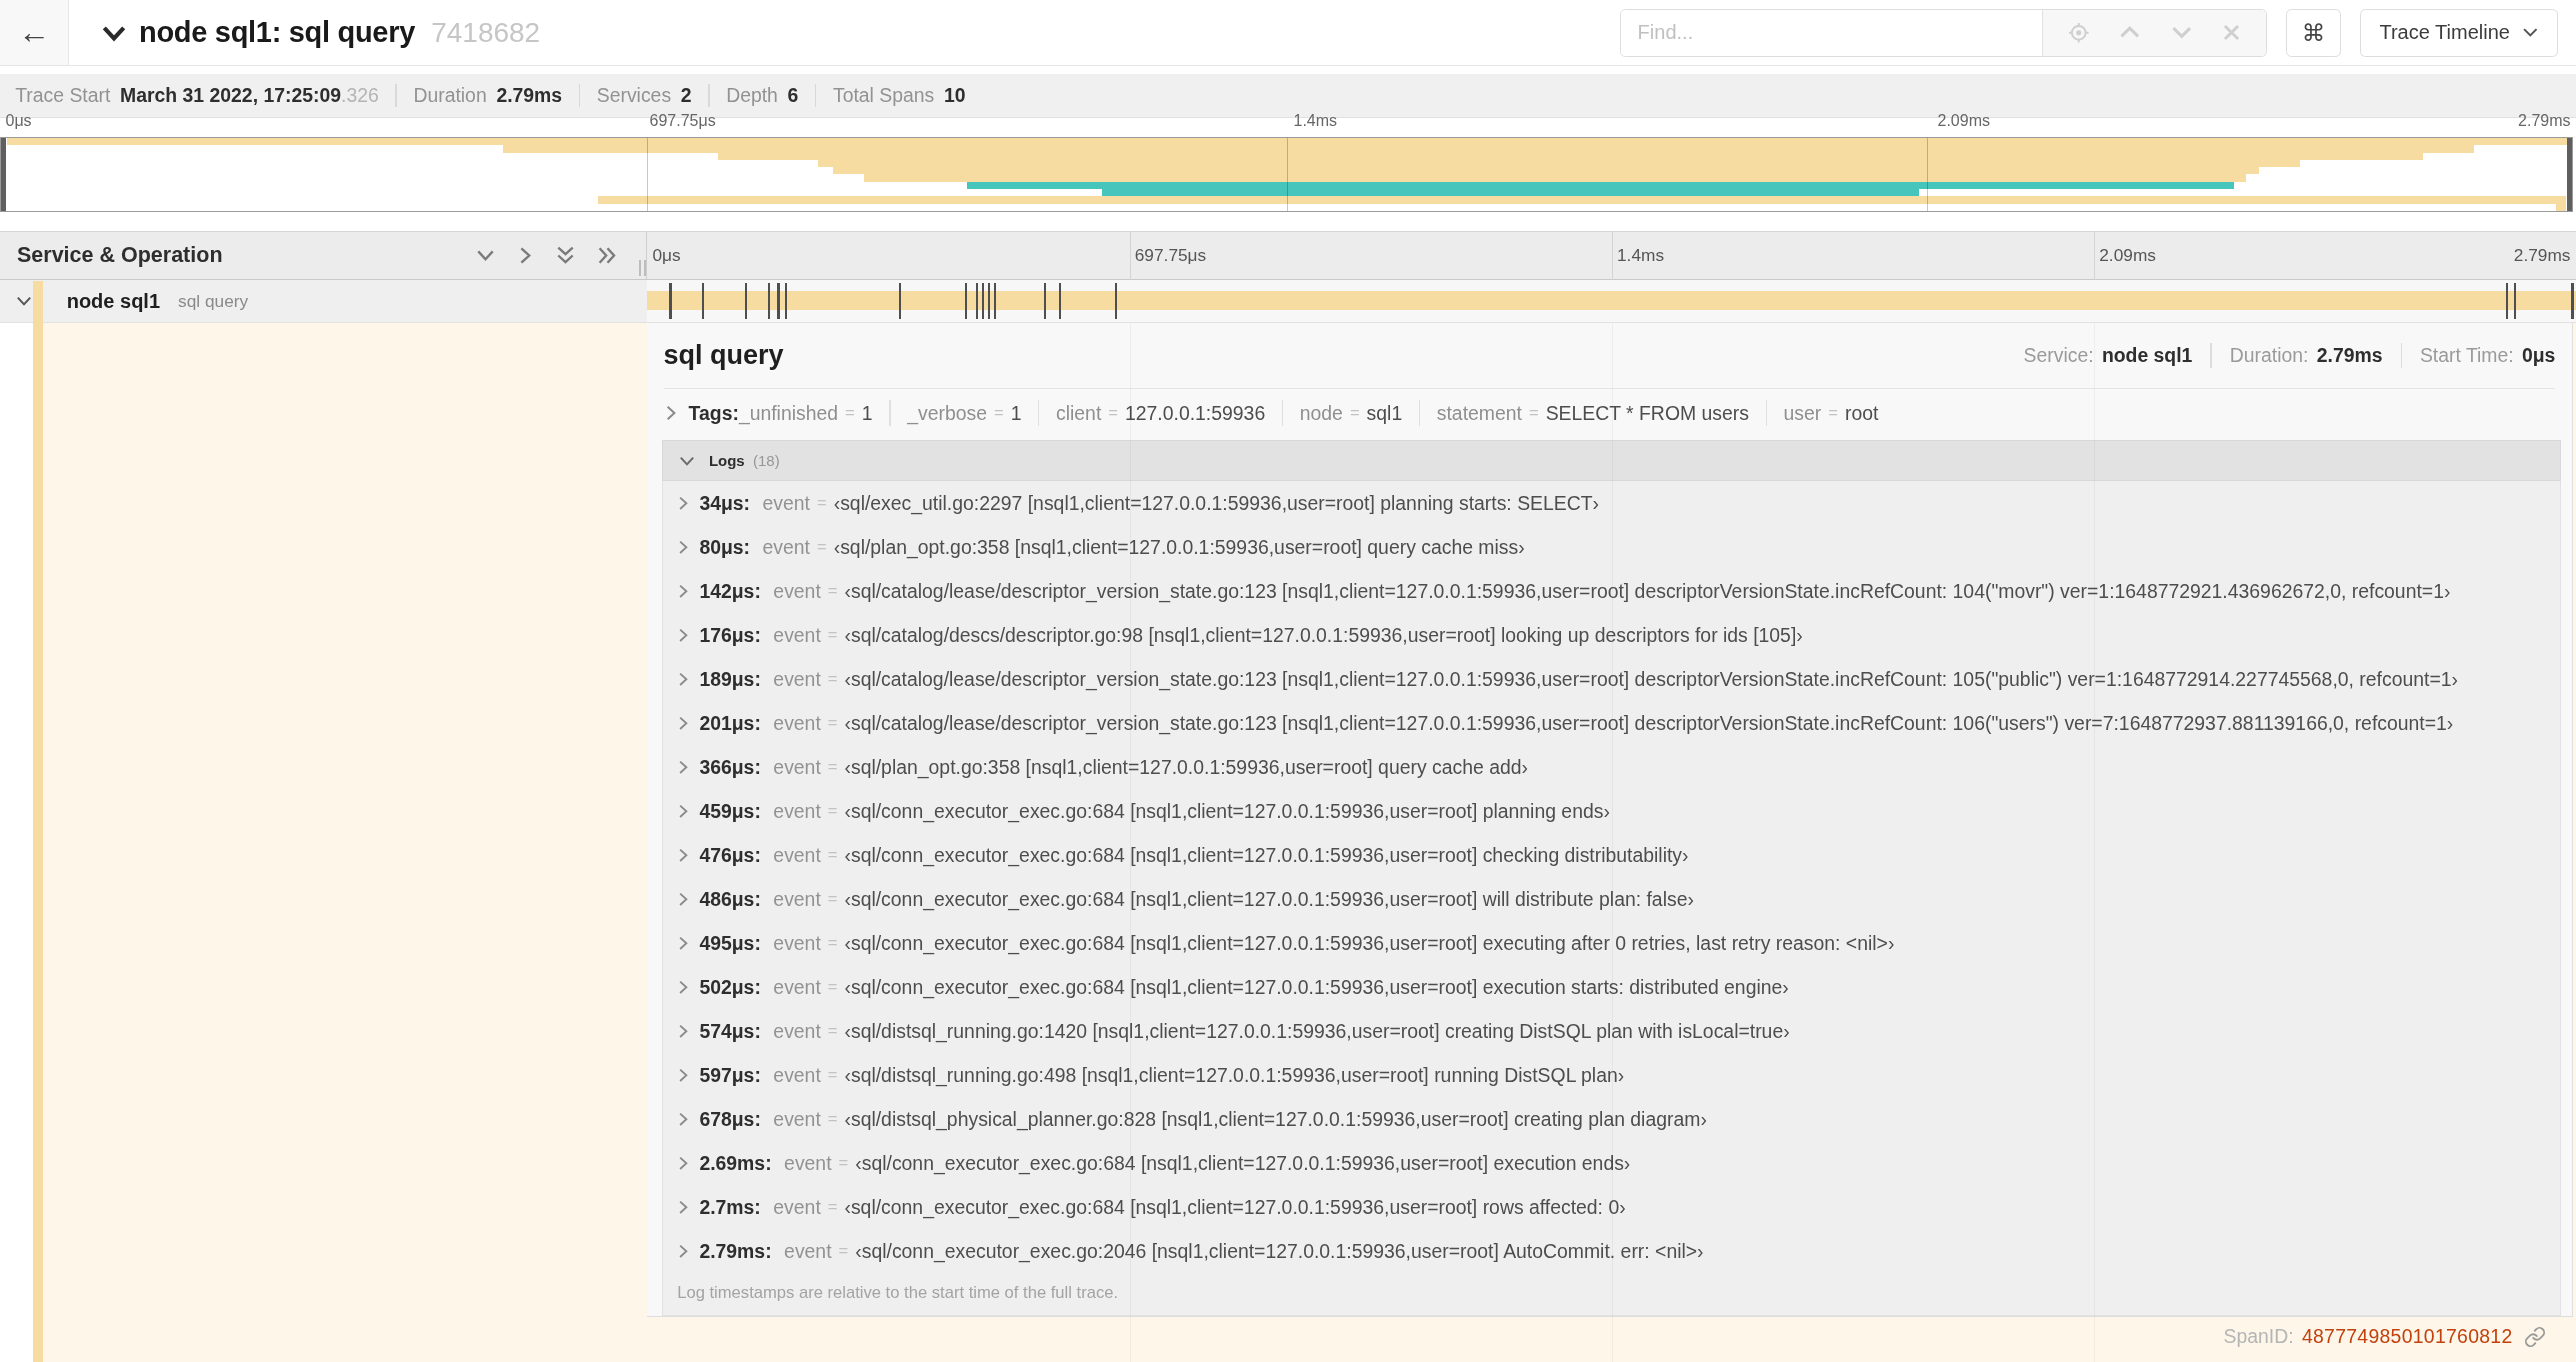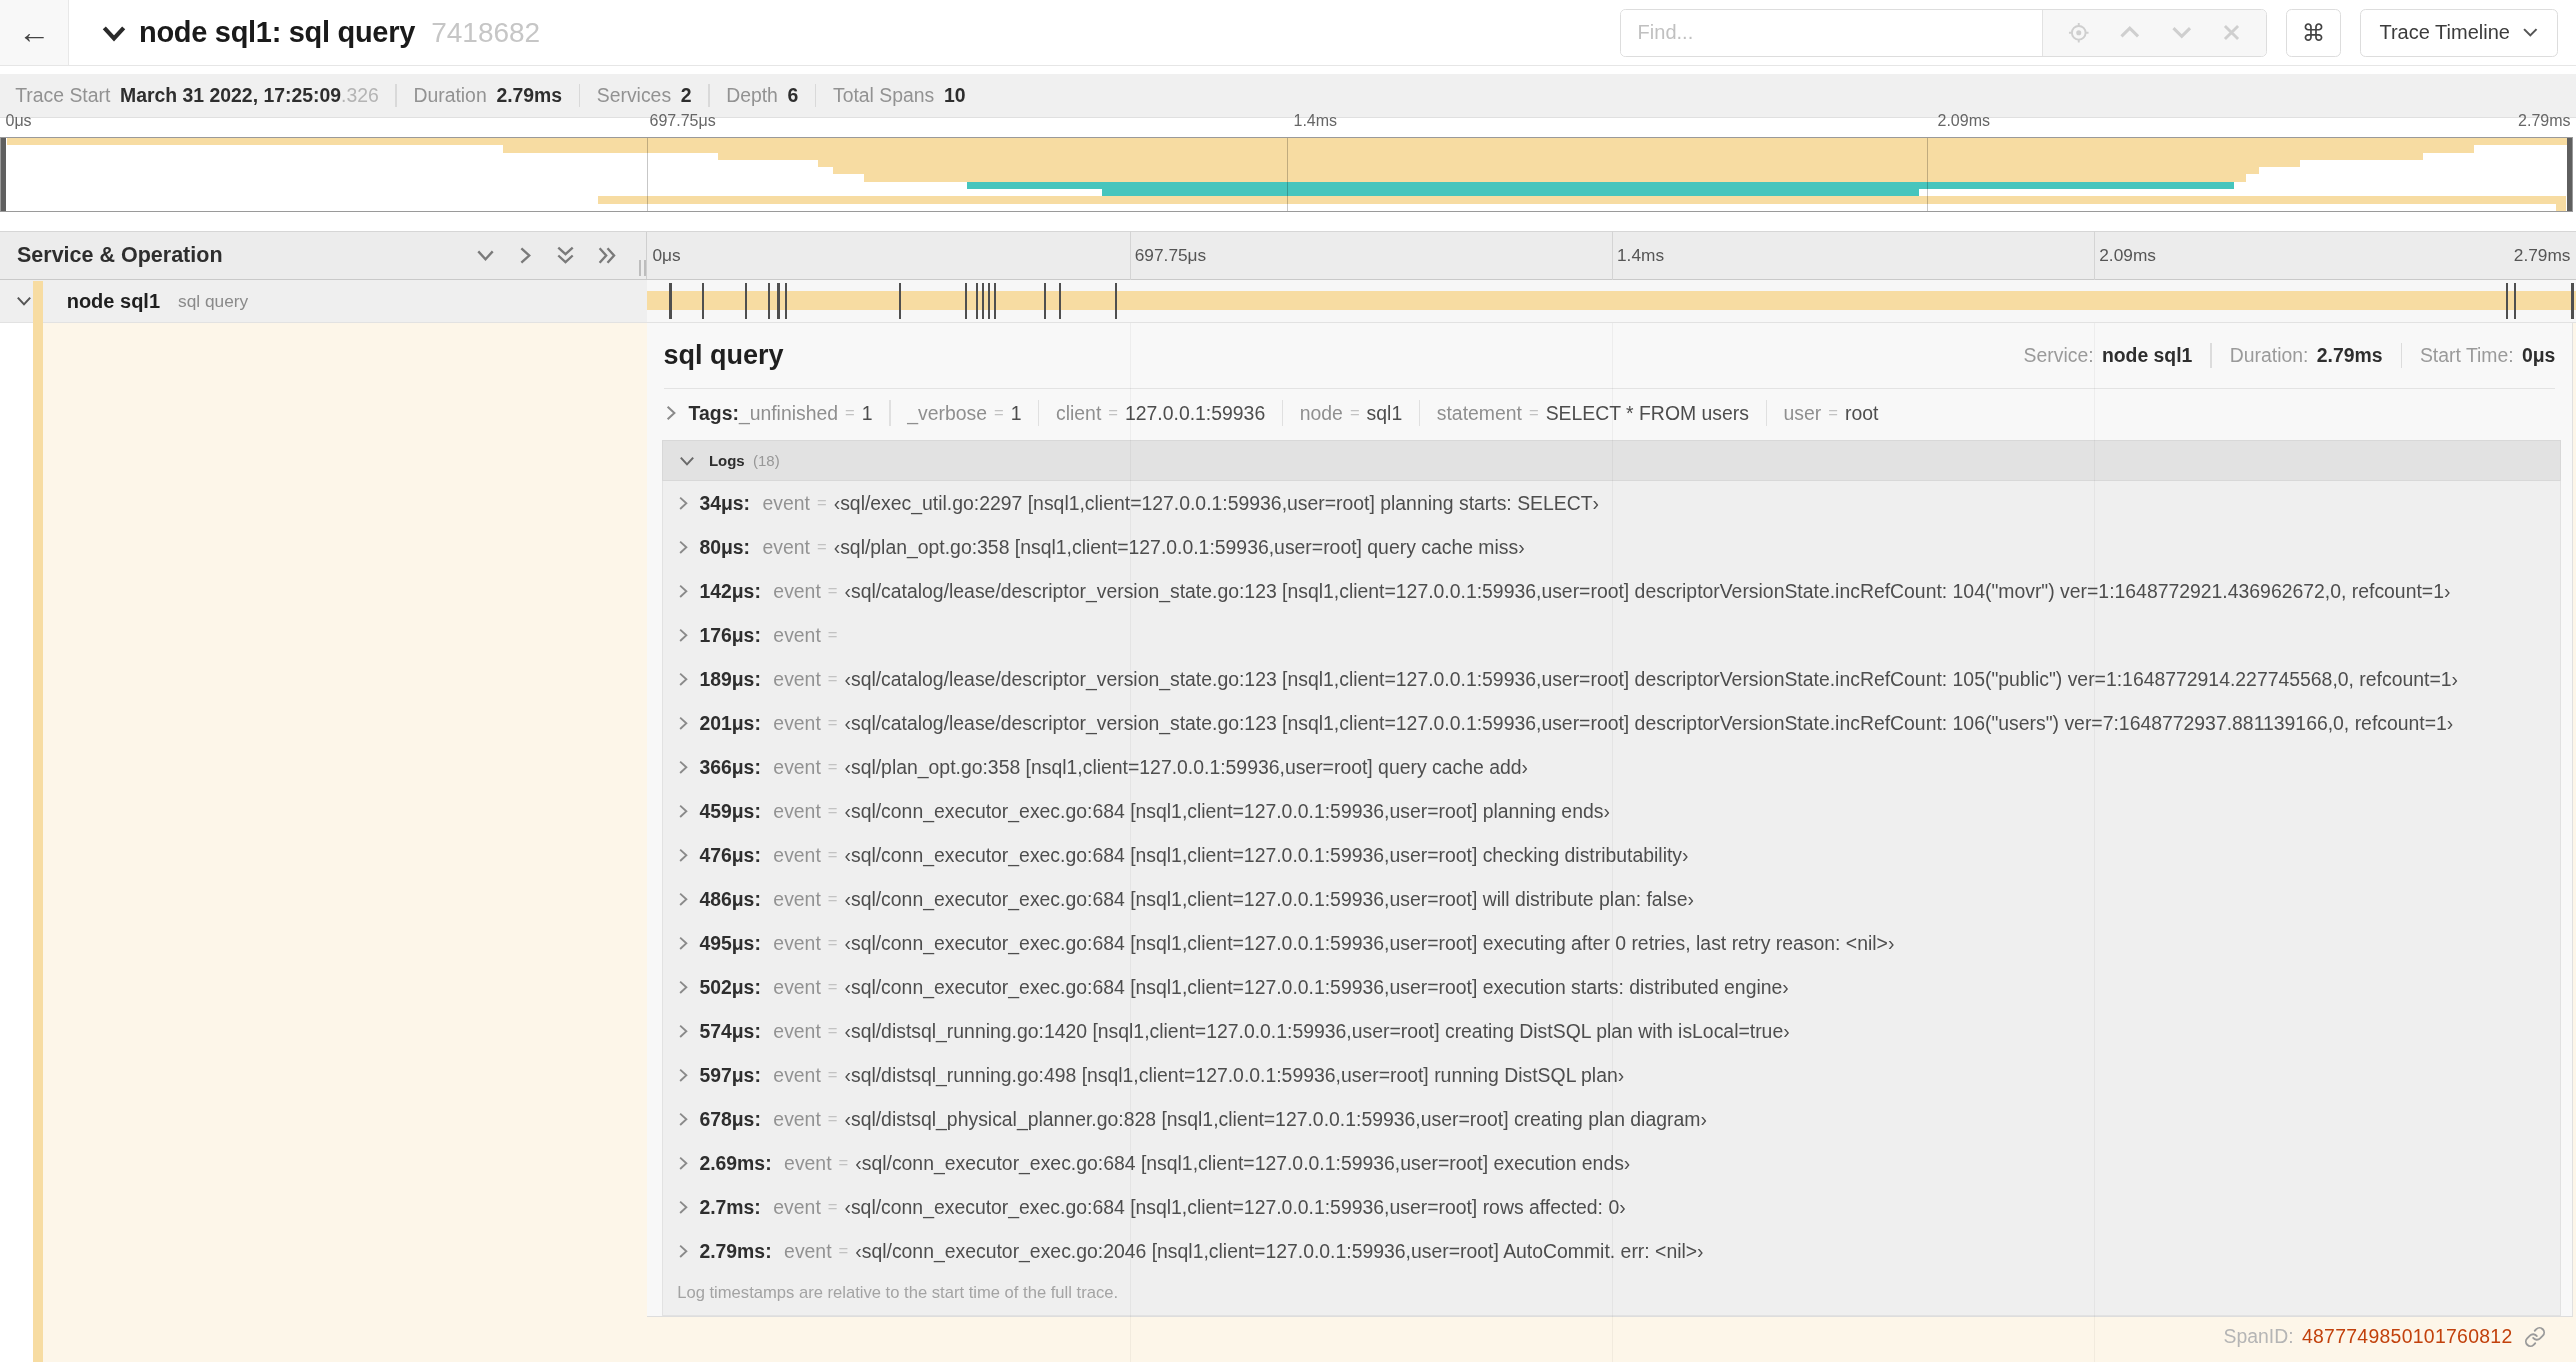--- a/index.html
+++ b/index.html
@@ -416,20 +416,21 @@
           </div>
           <div class="log-row">
             <span>
               <svg class="ic" width="12.5" height="16.6" viewBox="0 0 12 16">
                 <polyline points="3,2.5 9,8 3,13.5" fill="none" stroke="#8a8a8a" stroke-width="1.8"></polyline>
               </svg>
             </span>
             <span class="log-time">176μs:</span>
             <span class="log-field">event</span>
             <span class="eq">=</span>
+            <span class="log-value">‹sql/catalog/descs/descriptor.go:98 [nsql1,client=127.0.0.1:59936,user=root] looking up descriptors for ids [105]›</span>
           </div>
           <div class="log-row">
             <span>
               <svg class="ic" width="12.5" height="16.6" viewBox="0 0 12 16">
                 <polyline points="3,2.5 9,8 3,13.5" fill="none" stroke="#8a8a8a" stroke-width="1.8"></polyline>
               </svg>
             </span>
             <span class="log-time">189μs:</span>
             <span class="log-field">event</span>
             <span class="eq">=</span>

